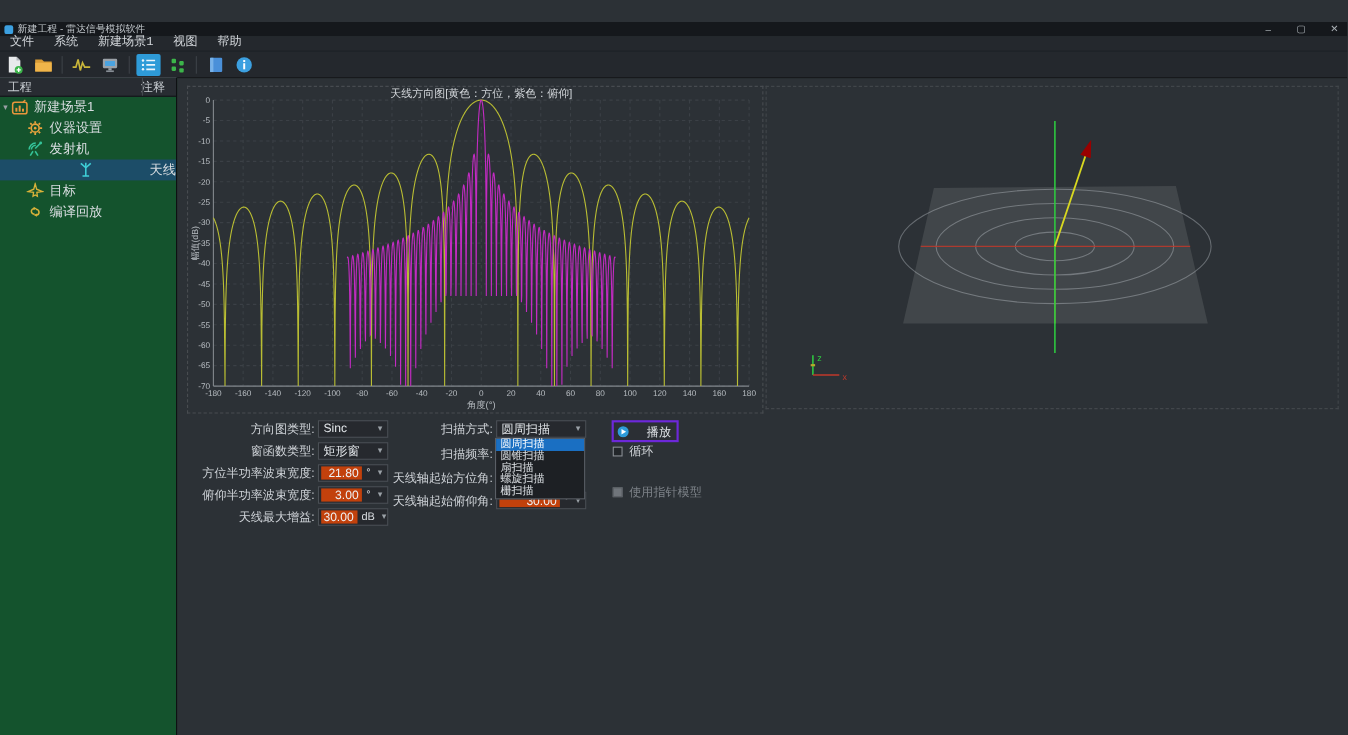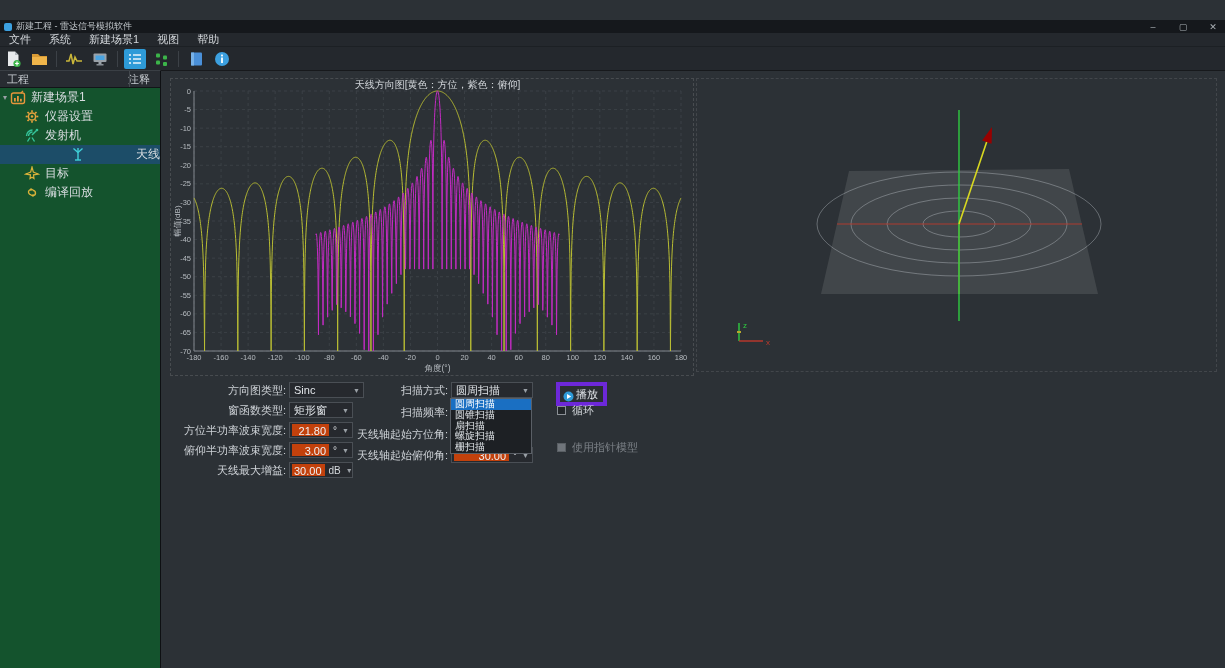--- a/index.html
+++ b/index.html
@@ -8,21 +8,21 @@
        background:#2c3136;font-size:11px;margin-top:20px;}
   
   #titlebar{position:absolute;left:0;top:0;width:100%;height:13px;background:#15181c;
             display:flex;align-items:center;}
   #appicon{width:8px;height:8px;border-radius:2px;background:#3ca0e0;margin:0 4px 0 4px;}
   #apptitle{font-size:9px;color:#c2c7cc;}
   #wincontrols{position:absolute;right:6px;top:0;height:13px;display:flex;gap:18px;align-items:center;}
   .winbtn{font-size:9px;color:#aab0b5;width:12px;text-align:center;cursor:default;}
   
   #menubar{position:absolute;left:0;top:13px;width:100%;height:13px;background:#24282d;
-           display:flex;align-items:center;border-bottom:1px solid #1c2024;}
+           display:flex;align-items:center;border-bottom:1px solid #1c2024;font-family:Liberation Mono, monospace;}
   .menuitem{padding:0 9px;font-size:11px;color:#d2d6da;height:13px;line-height:13px;}
   
   #toolbar{position:absolute;left:0;top:27px;width:100%;height:23px;background:#24282d;
            display:flex;align-items:center;border-bottom:1px solid #17191c;}
   .tbtn{width:22px;height:20px;margin:0 2px;display:flex;align-items:center;justify-content:center;border-radius:2px;}
   .tbtn.sel{background:#2e9bd8;}
   .tsep{width:1px;height:16px;background:#3c4147;margin:0 4px;}
   
   #sidebar{position:absolute;left:0;top:50px;width:160px;height:602px;background:#14532d;
            border-right:1px solid #0e1013;border-top:1px solid #3a3f45;}
@@ -43,22 +43,22 @@
   .frow{position:absolute;display:flex;align-items:center;height:16px;}
   .flabel{display:inline-block;text-align:right;color:#ced2d7;font-size:11px;}
   .lw{width:128px;} .rw{width:113px;}
   .combo{box-sizing:border-box;height:16px;background:#26292e;border:1px solid #4a4f55;
          display:flex;align-items:center;margin-left:3px;position:relative;}
   .combo .cval{padding-left:4px;color:#e2e6ea;font-size:11px;flex:1;}
   .caret{color:#9aa0a6;font-size:7px;padding:0 3px;flex:none;}
   .spinval{box-sizing:border-box;background:#c2410c;color:#eef1f4;text-align:right;
            padding:1px 3px 0 2px;font-size:11px;height:12px;margin-left:2px;flex:1;}
   .unit{color:#d6dade;font-size:10px;padding:0 2px 0 4px;flex:none;}
-  #play-btn{position:absolute;left:556px;top:362px;height:16px;display:flex;align-items:flex-end;
-            background:#2b2f34;border:4px solid #6d28d9;padding:0 5px 0 3px;gap:2px;}
+  #play-btn{position:absolute;left:556px;top:362px;height:16px;display:flex;align-items:center;
+            background:#2b2f34;border:2px solid #6d28d9;padding:0 5px 0 3px;gap:16px;}
   #play-btn span{font-size:11px;color:#e2e6ea;}
   .cbrow{position:absolute;display:flex;align-items:center;gap:6px;}
   .cb{width:9px;height:9px;border:1px solid #8b9096;background:#22262a;box-sizing:border-box;}
   .cb.dis{background:#70757b;border-color:#5a5f64;}
   .cblabel{font-size:11px;color:#d2d6da;}
   .cblabel.dis{color:#7c8187;}
   
   #scan-dropdown{position:absolute;left:450px;top:378px;width:80px;background:#1d2024;
                  border:1px solid #5a5f66;z-index:20;}
   .ditem{height:10.8px;line-height:10.8px;font-size:10px;color:#dde1e5;padding-left:4px;}
@@ -344,21 +344,21 @@
         <line x1="42" y1="262" x2="66" y2="262" stroke="#c0392b" stroke-width="1.4"></line>
         <rect x="40" y="252" width="4" height="2" fill="#b9a82c"></rect>
         <text x="46" y="249" font-size="8" fill="#2ecc40">z</text>
         <text x="69" y="266" font-size="8" fill="#c0392b">x</text>
       </g>
     </svg>
   </div>
 
   <div class="frow" style="left:158px;top:362px">
     <span class="flabel lw">方向图类型:</span>
-    <span class="combo" style="width:75px">
+    <span class="combo" style="width:64px">
       <span class="cval">Sinc</span>
       <span class="caret">▼</span>
     </span>
   </div>
   <div class="frow" style="left:158px;top:382px">
     <span class="flabel lw">窗函数类型:</span>
     <span class="combo" style="width:64px">
       <span class="cval">矩形窗</span>
       <span class="caret">▼</span>
     </span>

